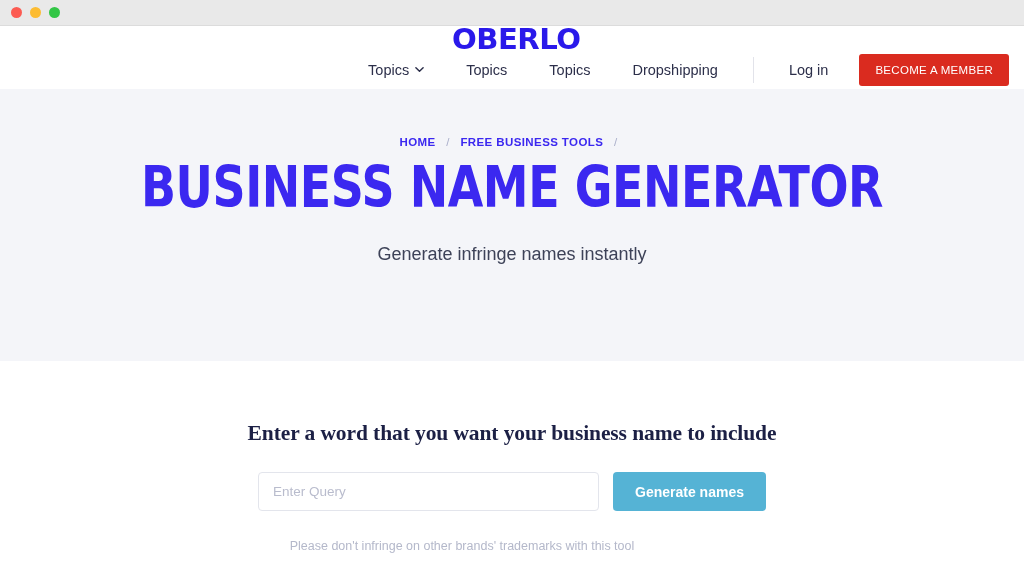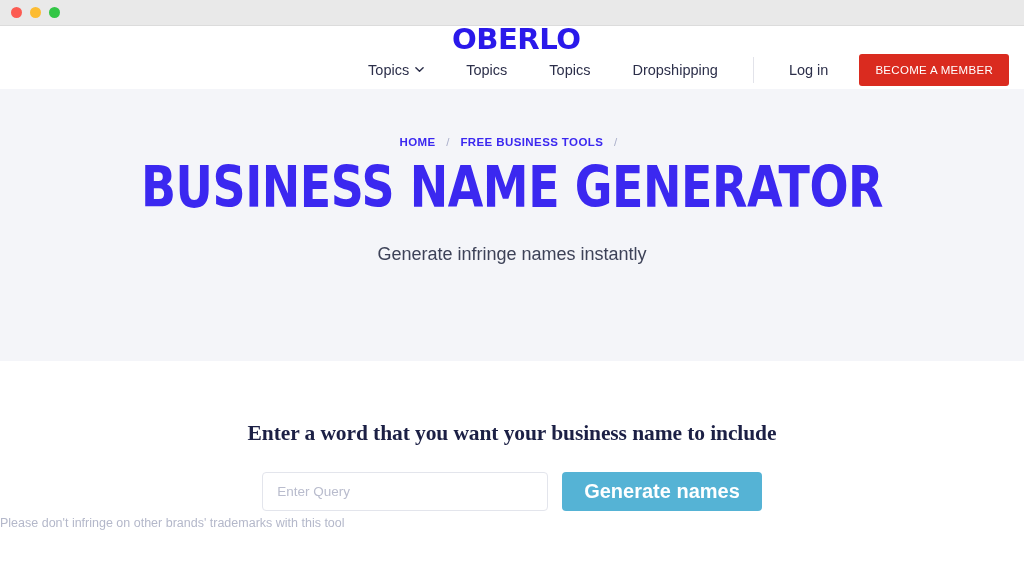--- a/index.html
+++ b/index.html
@@ -176,54 +176,54 @@
   }
 
   .tool-form {
     display: flex;
     justify-content: center;
     align-items: flex-start;
     gap: 14px;
   }
 
   .query-input {
-    width: 286px;
+    width: 341px;
     height: 39px;
     border: 1px solid #e3e5ec;
     border-radius: 4px;
     padding: 0 14px;
     font-size: 13.5px;
     font-family: "Liberation Sans", sans-serif;
     color: #3d4258;
     background: #ffffff;
     outline: none;
   }
   .query-input::placeholder {
     color: #b9bccd;
   }
 
   .btn-generate {
     background: #55b3d5;
     color: #ffffff;
-    font-size: 20px;
+    font-size: 14px;
     font-weight: 700;
     border: none;
     border-radius: 4px;
     height: 39px;
     padding: 0 22px;
     cursor: pointer;
     font-family: "Liberation Sans", sans-serif;
     white-space: nowrap;
   }
 
   .helper-text {
     font-size: 12.5px;
     color: #b4b8ca;
-    margin-top: 5px;
-    text-align: left;
+    margin-top: 28px;
+    text-align: center;
     padding-right: 100px;
   }
 </style>
 </head>
 <body>
 
 <div class="titlebar">
   <div class="traffic-lights">
     <span class="dot dot-red"></span>
     <span class="dot dot-yellow"></span>

